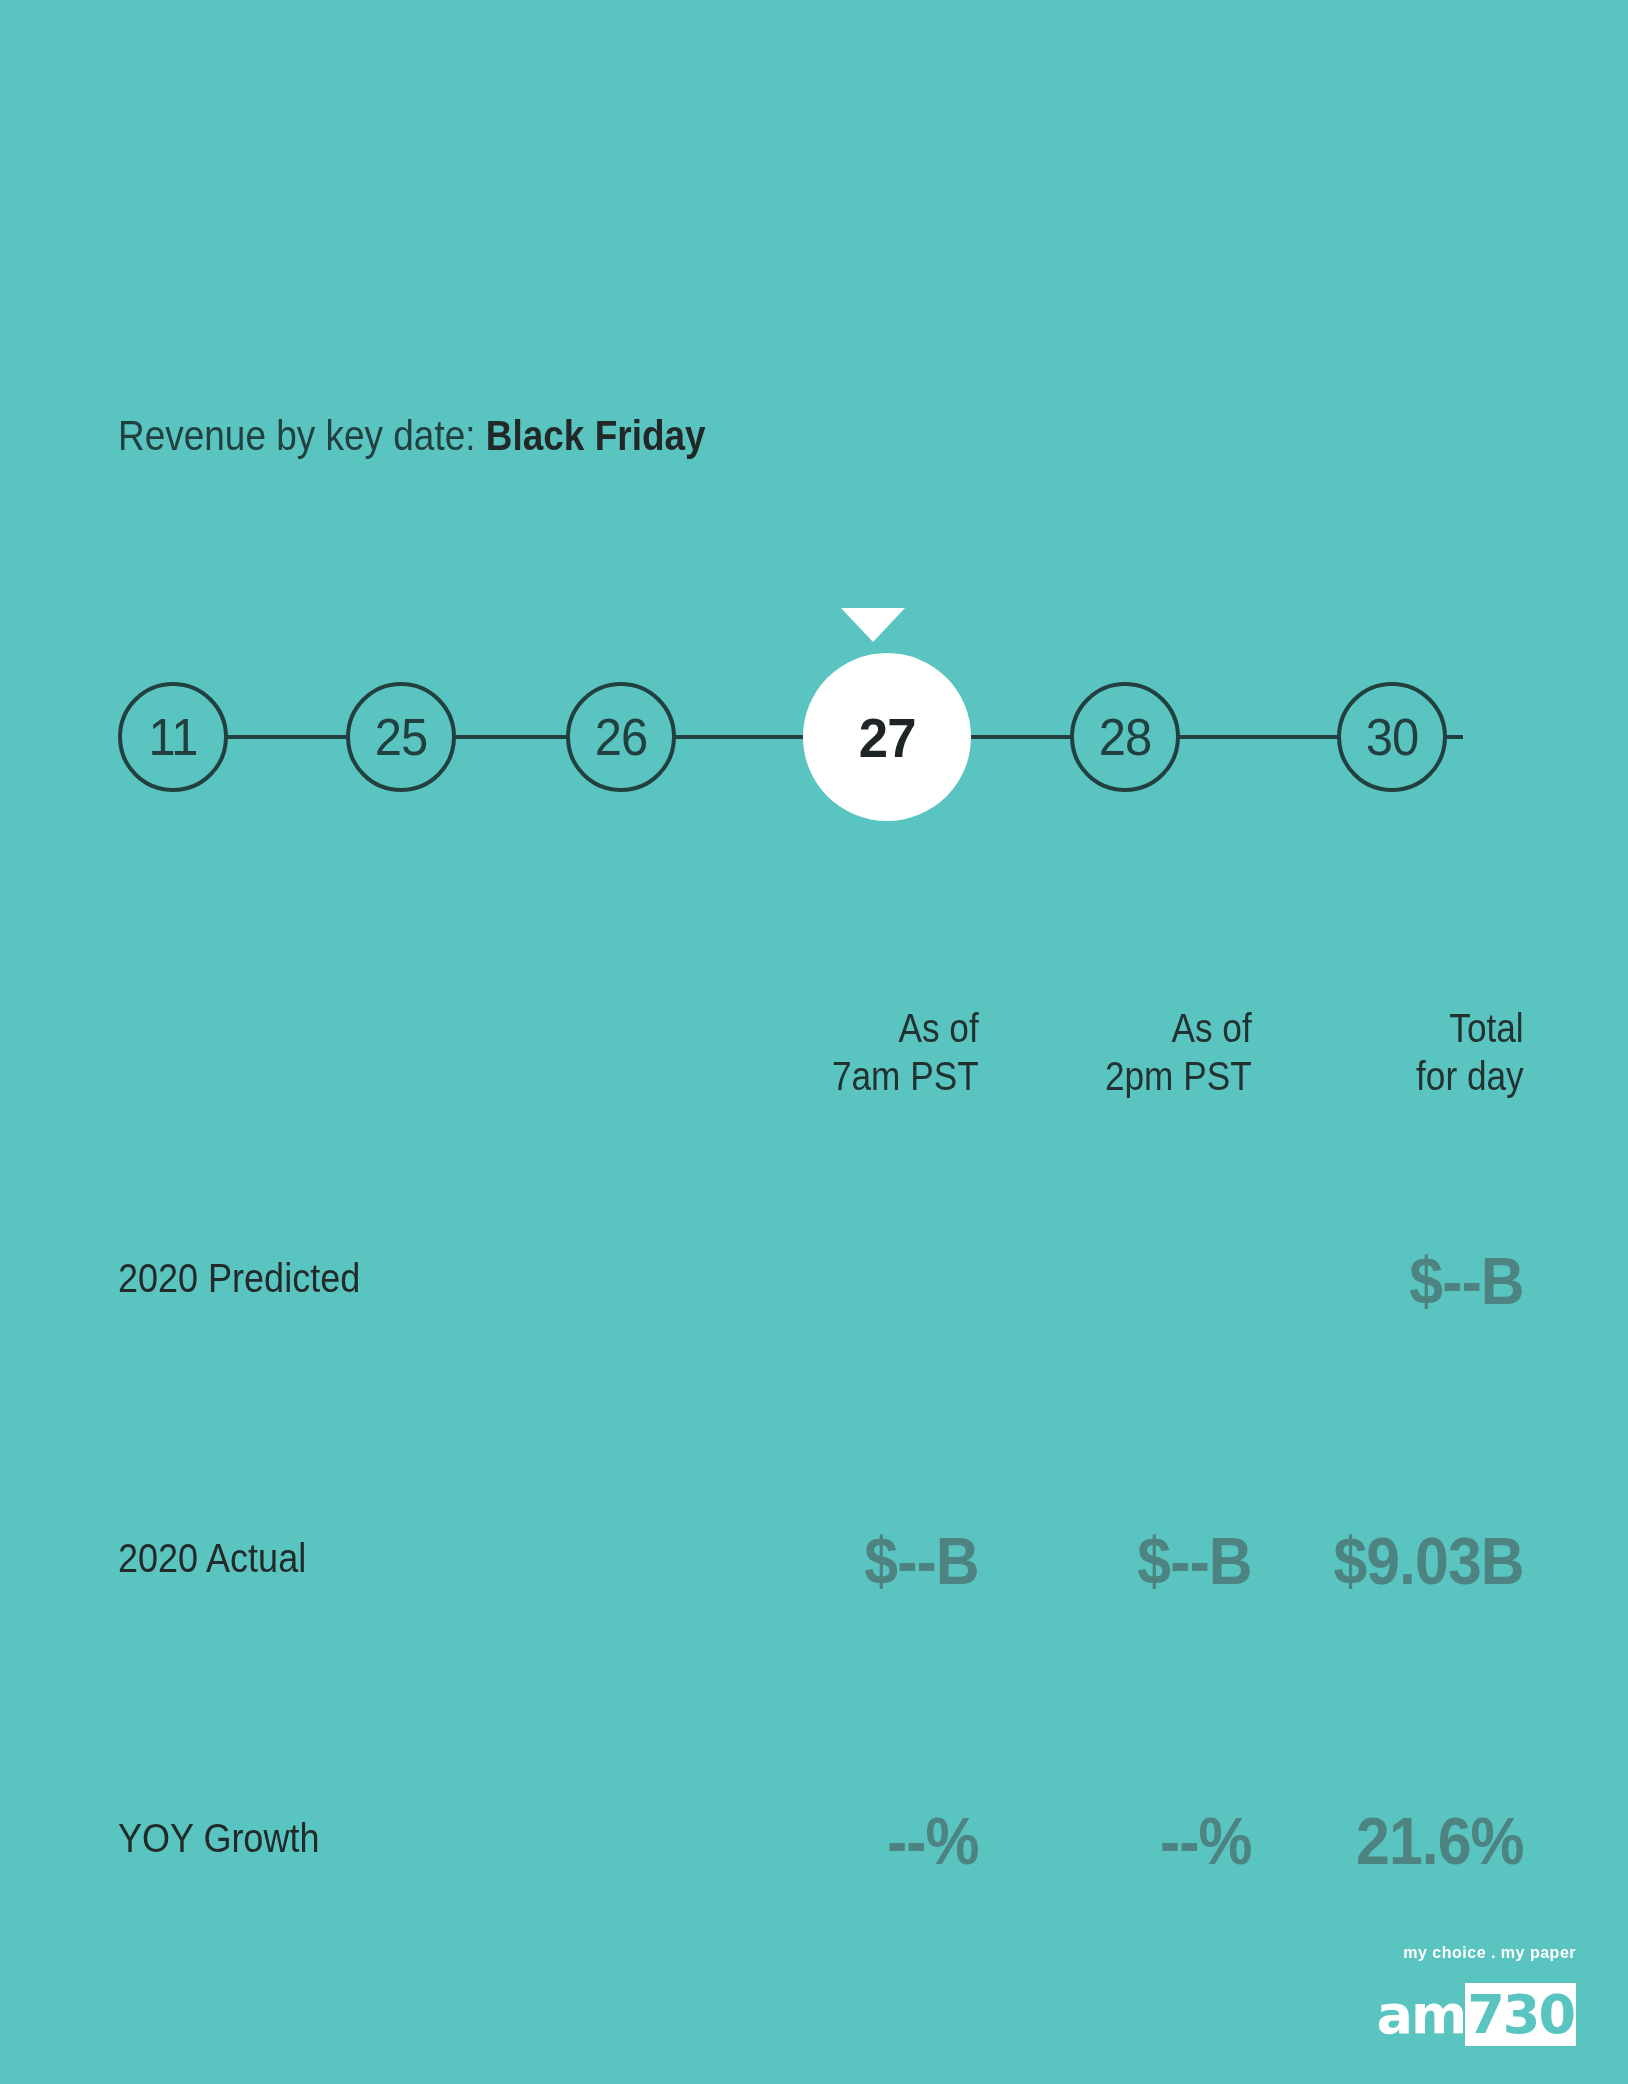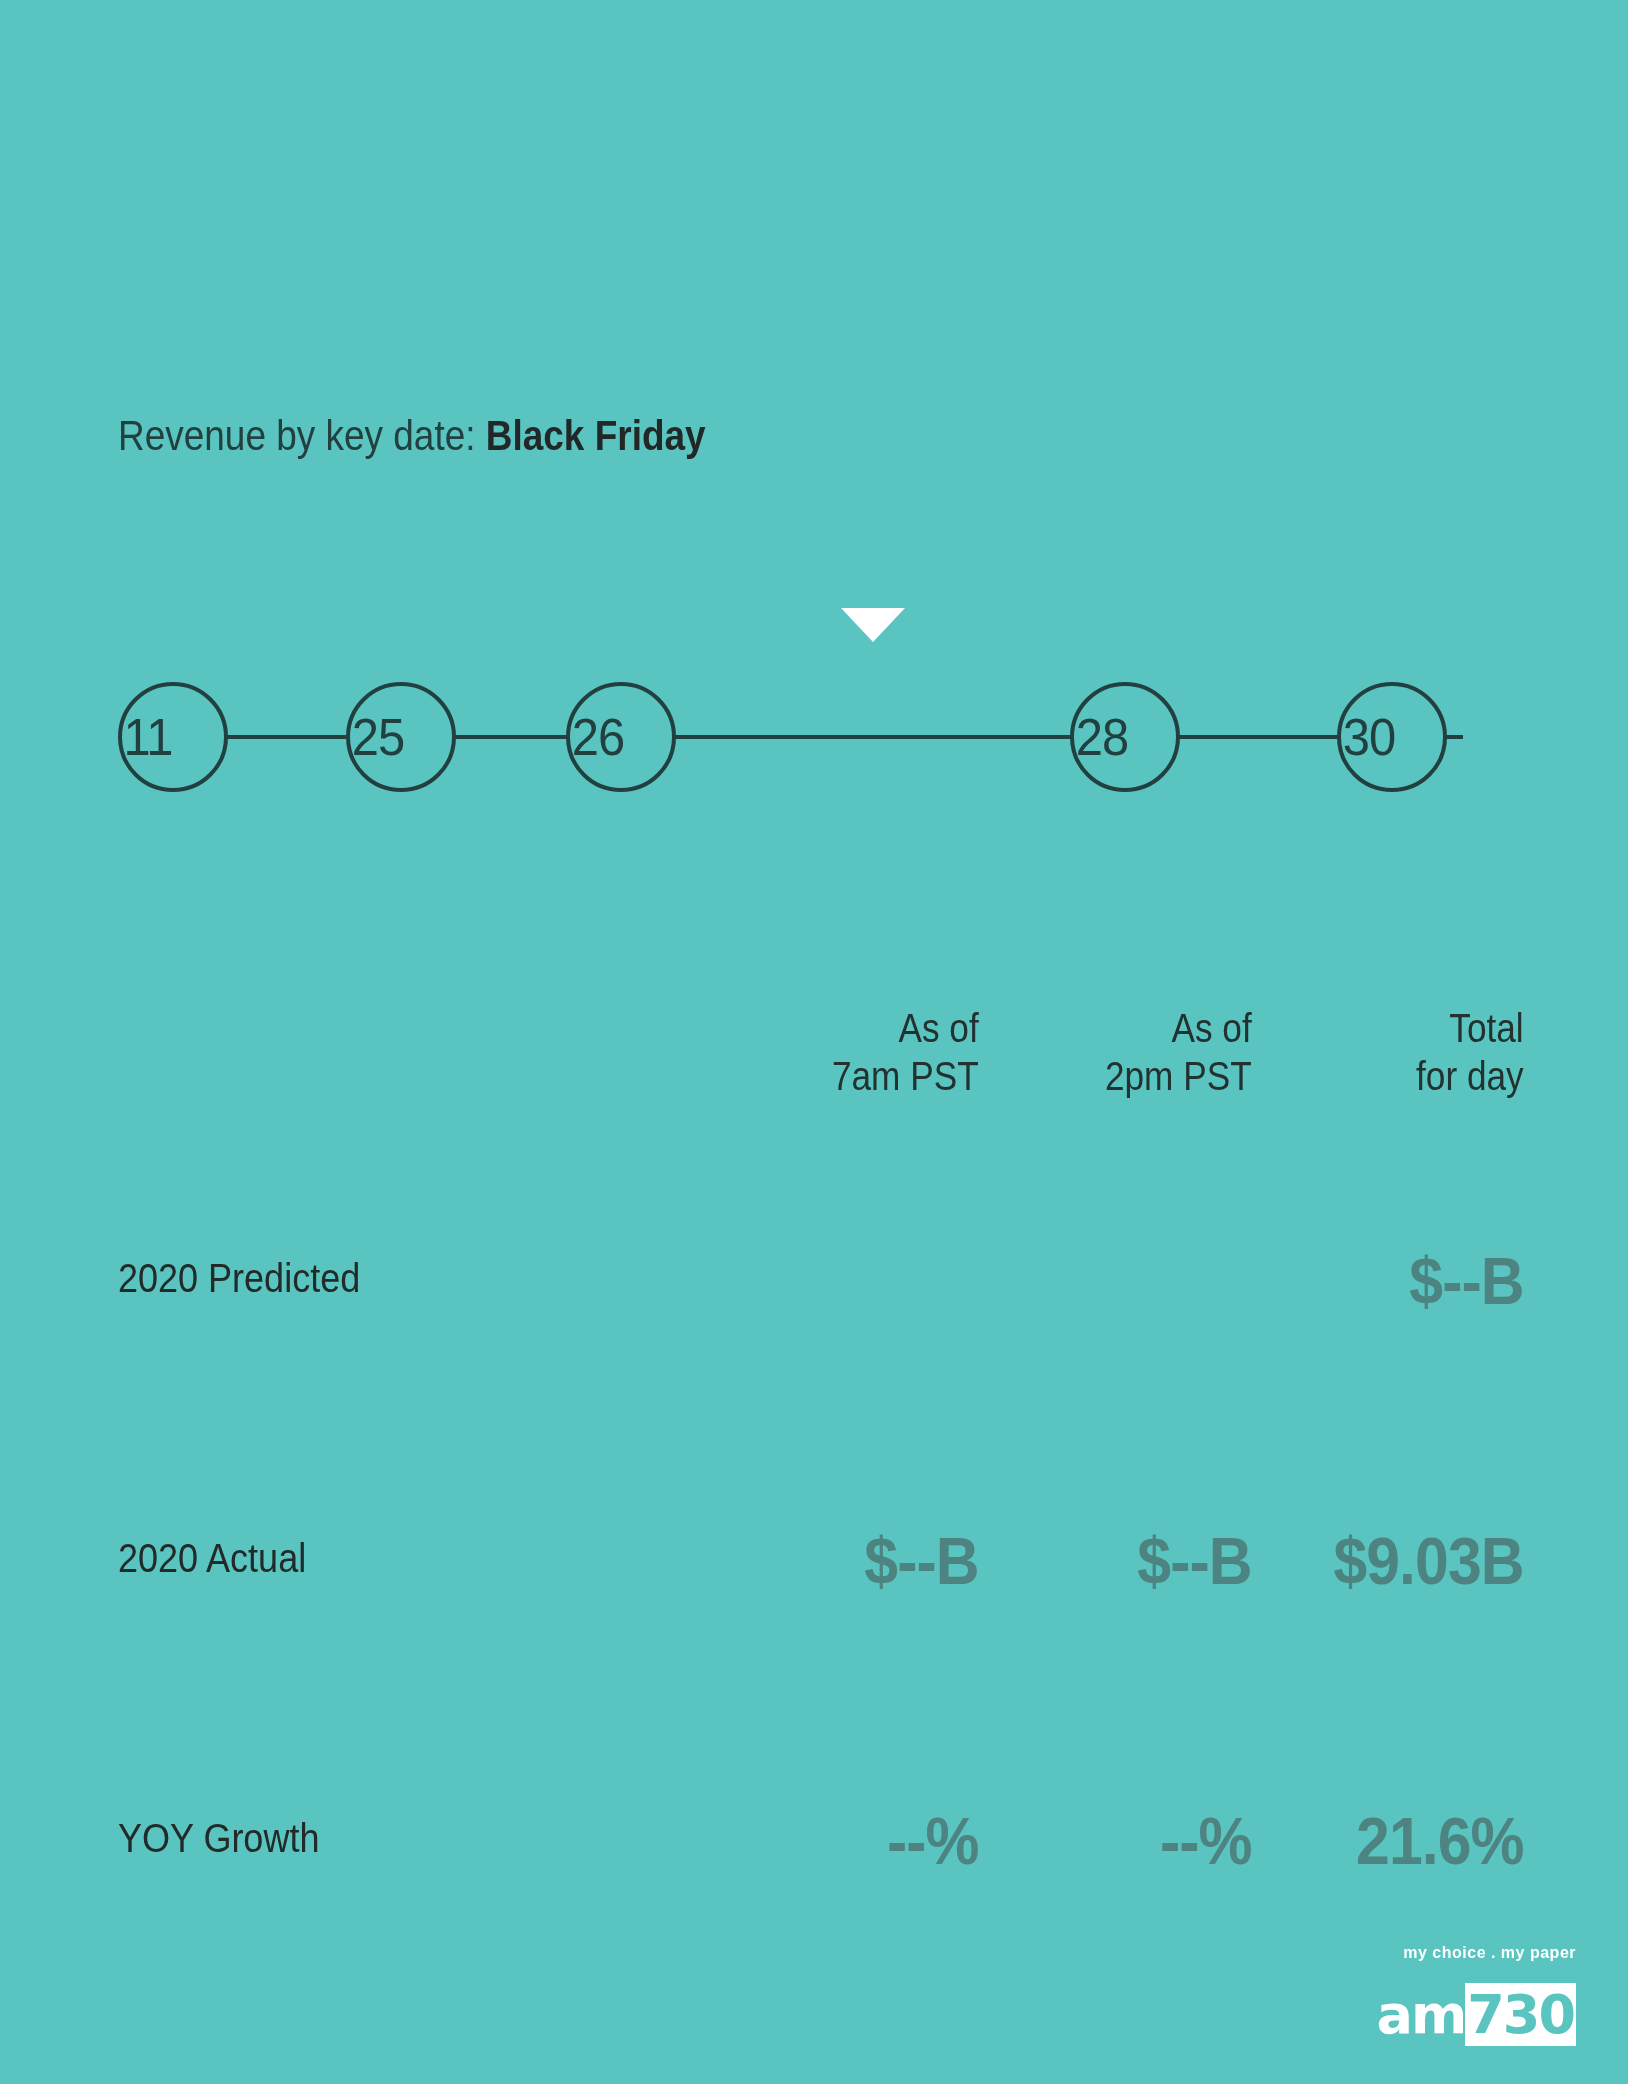--- a/index.html
+++ b/index.html
@@ -77,21 +77,21 @@
     position: absolute;
     top: 92px;
     width: 110px;
     height: 110px;
     border-radius: 50%;
     border: 4px solid #22403f;
     background: #5ac5c0;
     box-sizing: border-box;
     display: flex;
     align-items: center;
-    justify-content: flex-start;
+    justify-content: center;
     font-size: 52px;
     color: #22403f;
     letter-spacing: -1px;
   }
   .node-label {
     transform: scaleX(0.94);
   }
   .node.active {
     width: 168px;
     height: 168px;
@@ -212,20 +212,23 @@
 
     <div class="node" style="left:228px;">
       <span class="node-label">25</span>
     </div>
 
     <div class="node" style="left:448px;">
       <span class="node-label">26</span>
     </div>
 
     <div class="pointer" style="left:723px;"></div>
+    <div class="node active" style="left:685px;">
+      <span class="node-label">27</span>
+    </div>
 
     <div class="node" style="left:952px;">
       <span class="node-label">28</span>
     </div>
 
     <div class="node" style="left:1219px;">
       <span class="node-label">30</span>
     </div>
   </div>
 

